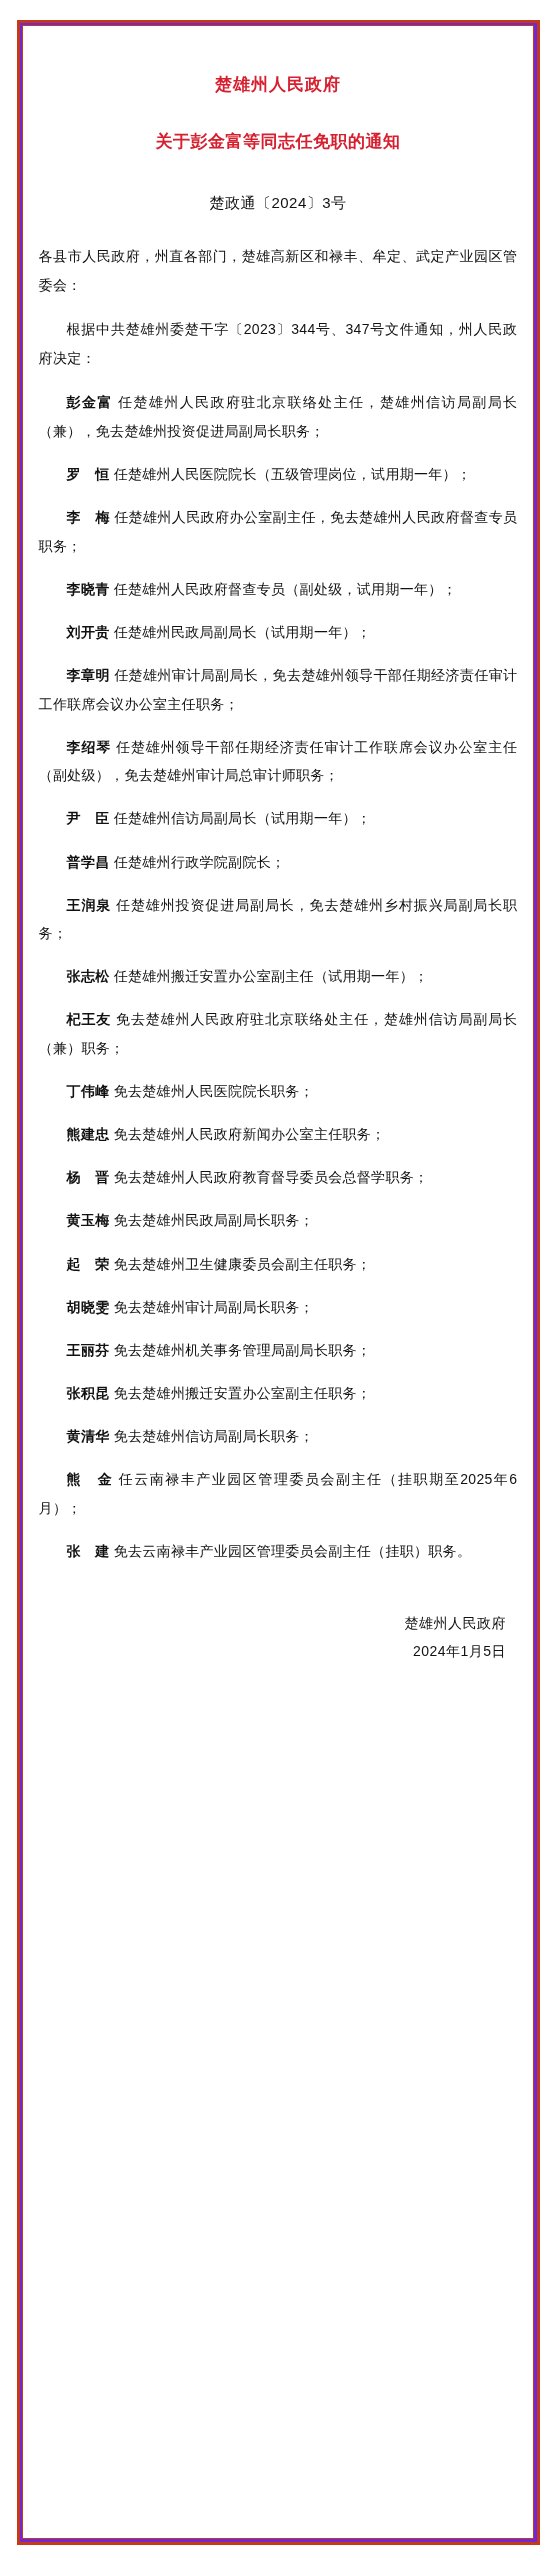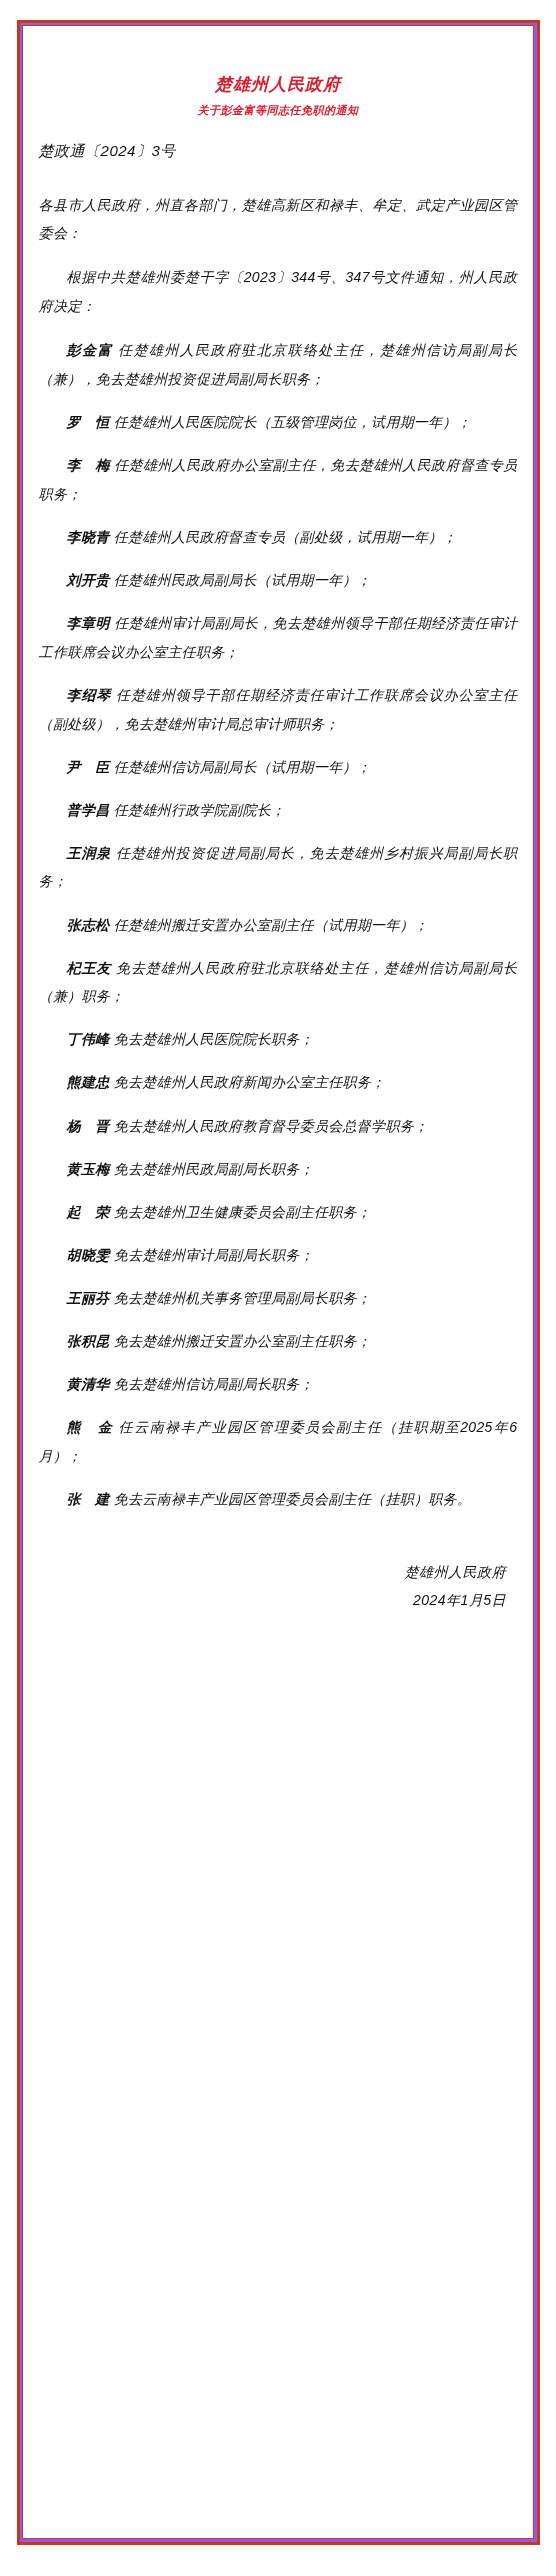--- a/index.html
+++ b/index.html
@@ -19,24 +19,23 @@
     min-height: 2648px;
     background: #ffffff;
     box-sizing: border-box;
     padding: 19.6px 16.5px 0 16.5px;
   }
 
   
   .frame-outer {
     position: relative;
     border: 3.6px solid #c5391a;
-    background: #8b5cf6;
+    background: #6d28d9;
     padding: 2.6px;
     box-sizing: border-box;
-    font-style: italic;
   }
   
   .frame-inner {
     border: 1px solid #c5391a;
     background: #ffffff;
     box-sizing: border-box;
     padding: 17.5px 15.5px 33px 15.5px;
     min-height: 2514px;
   }
 
@@ -47,31 +46,32 @@
     font-weight: bold;
     font-size: 17px;
     letter-spacing: 1px;
     line-height: 1.3;
     margin-top: 30px;
   }
   .doc-title {
     text-align: center;
     color: #d6202f;
     font-weight: bold;
-    font-size: 11px;
+    font-size: 17px;
     letter-spacing: 0.5px;
     line-height: 1.3;
-    margin-top: 7px;
+    margin-top: 35px;
   }
   .doc-number {
+    text-align: center;
     color: #111111;
     font-size: 15px;
     letter-spacing: 0.5px;
     line-height: 1.3;
-    margin-top: 24px;
+    margin-top: 40px;
     margin-bottom: 30px;
   }
 
   
   .body-block {
     font-size: 14px;
     color: #111111;
     line-height: 2.05;
     letter-spacing: 0.3px;
     text-align: justify;

